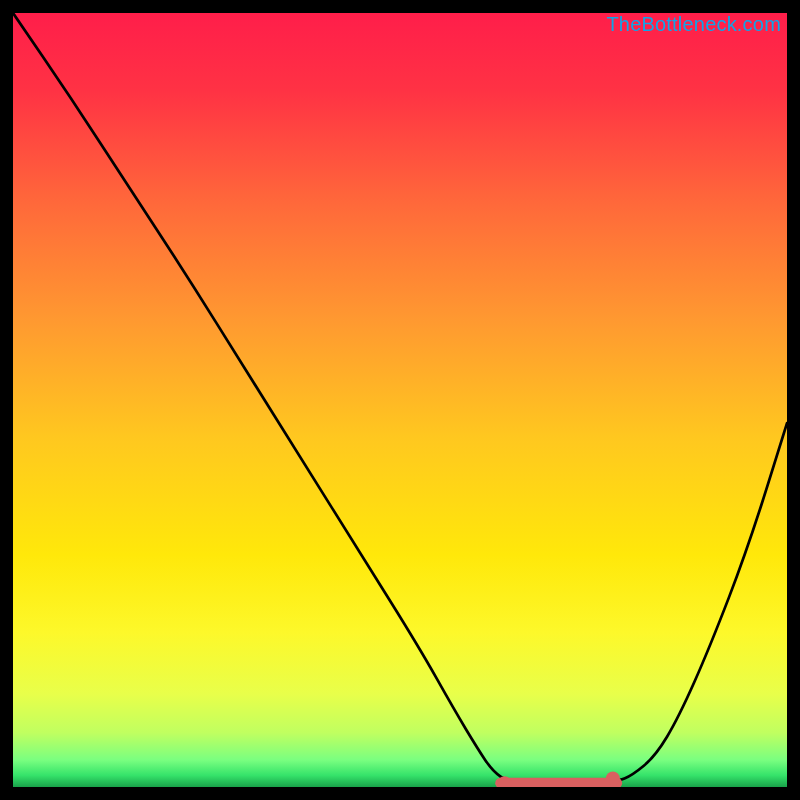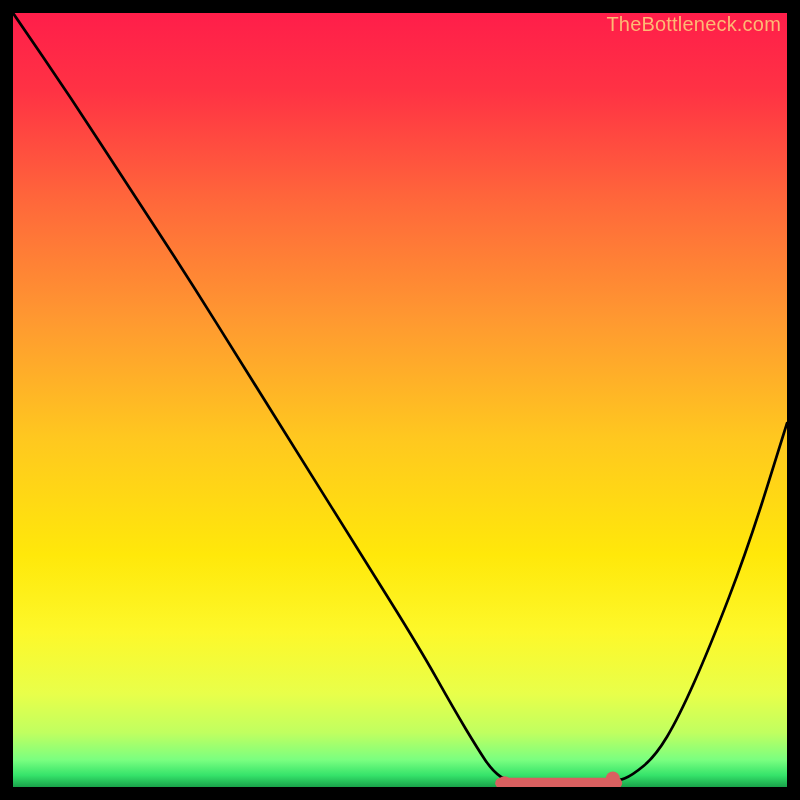--- a/index.html
+++ b/index.html
@@ -39,21 +39,21 @@
     left: 0;
     top: 0;
     width: 774px;
     height: 774px;
     overflow: visible;
   }
   .watermark {
     position: absolute;
     top: 0px;
     right: 6px;
-    color: #fdba74;
+    color: #0ea5e9;
     font-size: 20px;
     font-weight: 500;
     letter-spacing: 0.2px;
     user-select: none;
   }
 </style>
 </head>
 <body>
 
 <div class="frame">

